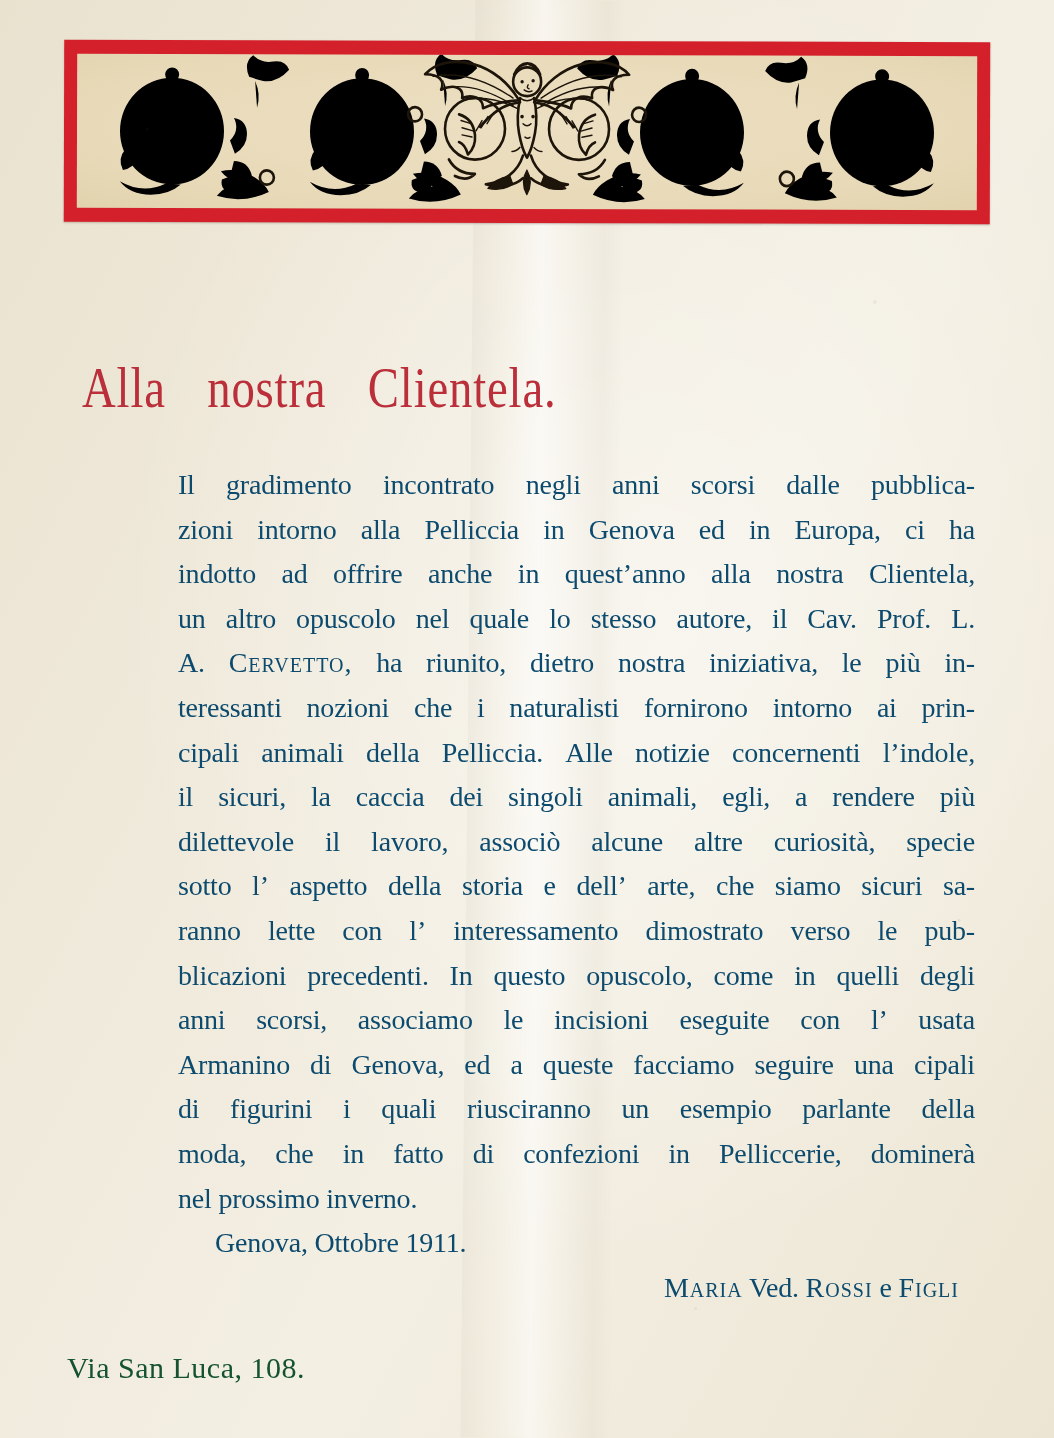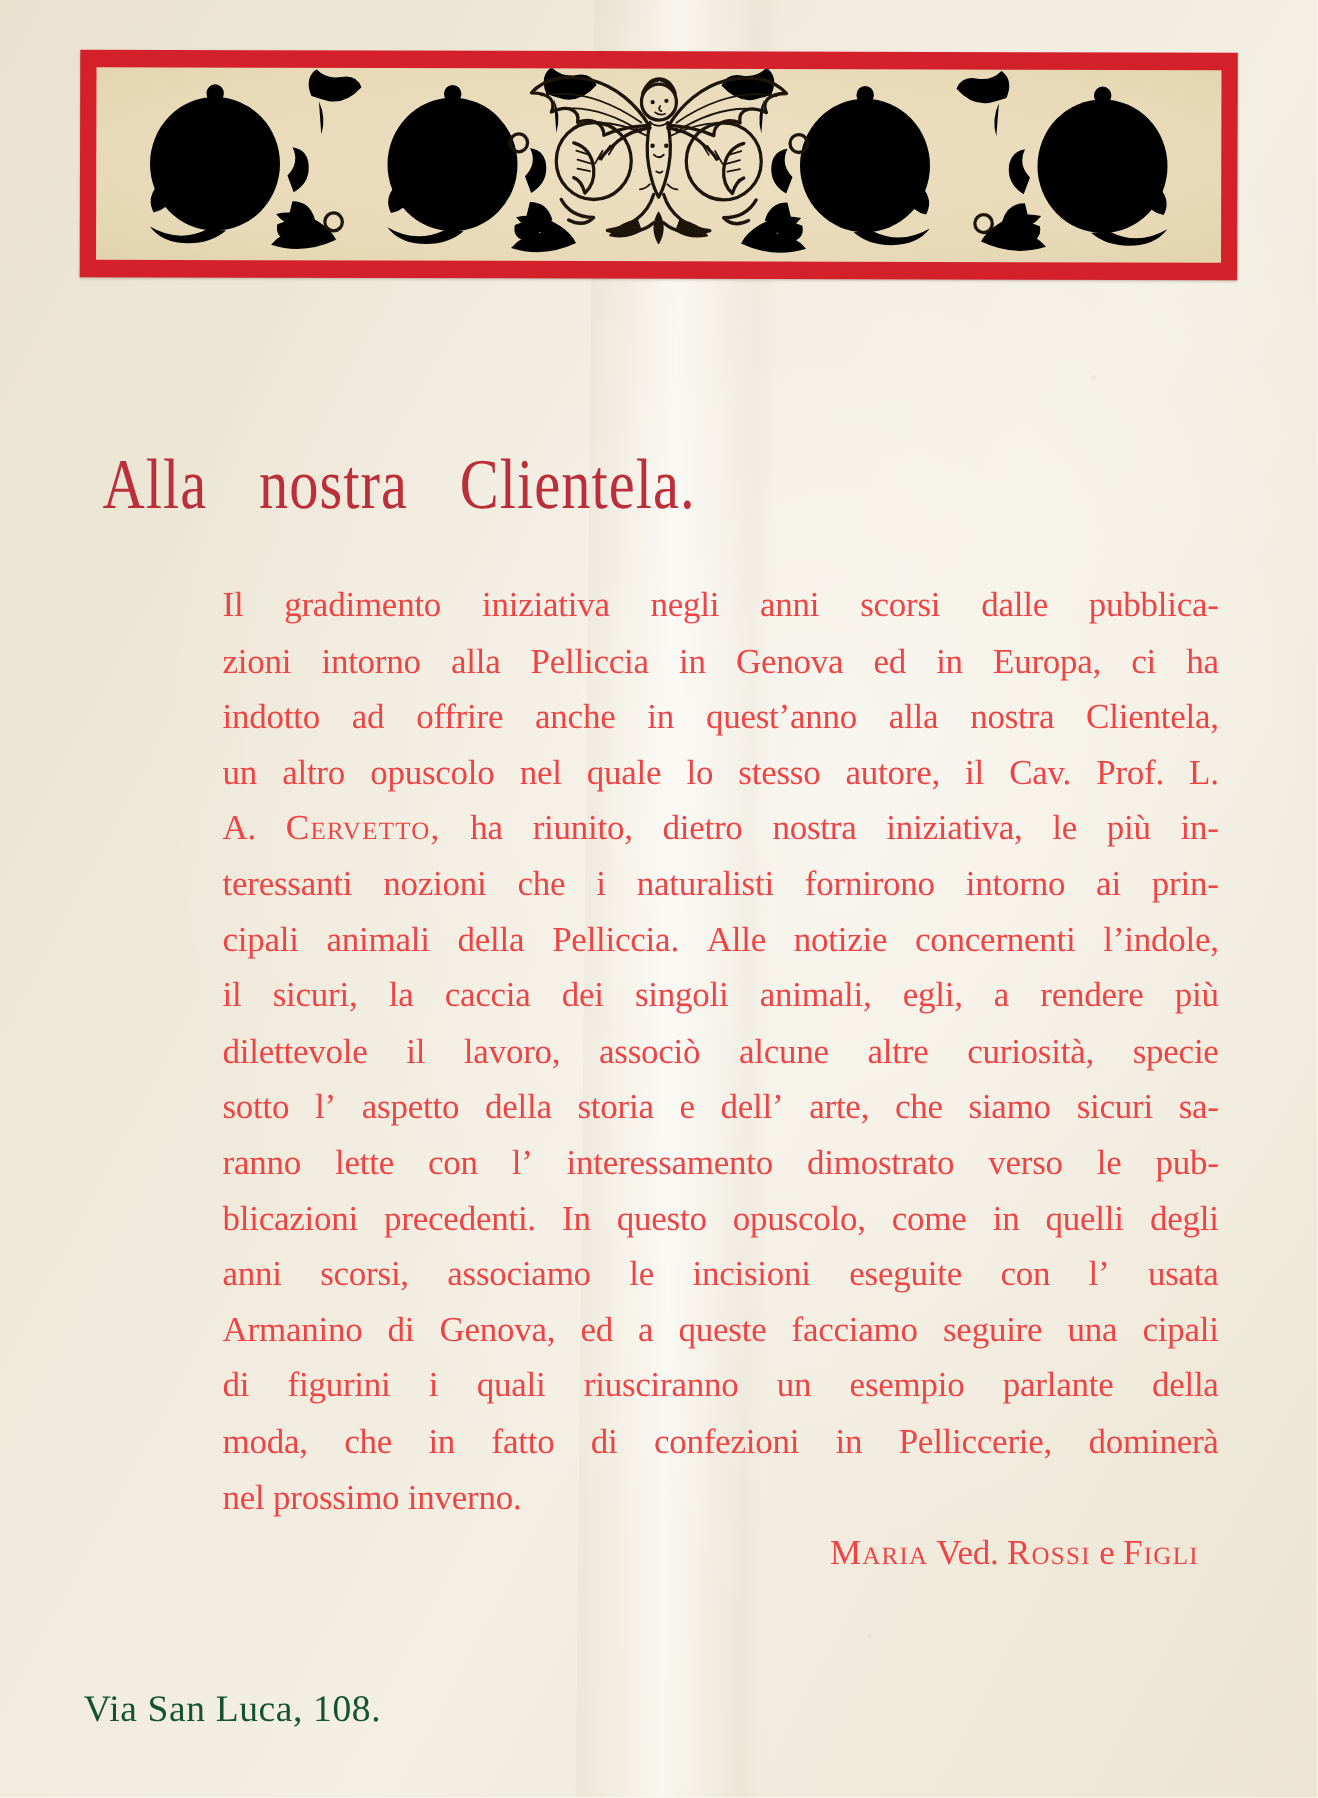--- a/index.html
+++ b/index.html
@@ -49,21 +49,21 @@
   .title{
     position:absolute;left:82px;top:352px;margin:0;
     font-size:57px;font-weight:normal;line-height:72px;
     color:#bb2f3a;letter-spacing:1px;word-spacing:.62em;
     transform:scaleX(.82);transform-origin:left center;white-space:nowrap;
   }
 
   
   .textflow{
     position:absolute;left:178px;top:463px;width:797px;
-    font-size:28px;color:#ef4444;letter-spacing:-.2px;
+    font-size:28px;color:#0c4a6e;letter-spacing:-.2px;
   }
   .jline{display:flex;justify-content:space-between;height:44.6px;line-height:44.6px;white-space:nowrap;}
   .split-words{display:contents;}
   .pline{height:44.6px;line-height:44.6px;}
   .sc{font-variant:small-caps;letter-spacing:1px;}
   .date-line{height:44.6px;line-height:44.6px;padding-left:37px;}
   .signature-line{height:44.6px;line-height:44.6px;text-align:right;padding-right:16px;}
 
   .address-line{
     position:absolute;left:67px;top:1345px;height:46px;line-height:46px;
@@ -148,21 +148,21 @@
         <path class="thin" d="M443,90 q-4,4 -8,4 M457,90 q4,4 8,4"></path>
       </g>
     </svg>
   </div>
 </div>
 
 <h1 class="title">Alla nostra Clientela.</h1>
 
 <div class="textflow">
   <div class="jline">
-      <span class="split-words"><span>Il</span><span>gradimento</span><span>iniziativa</span><span>negli</span><span>anni</span><span>scorsi</span><span>dalle</span><span>pubblica-</span></span>
+      <span class="split-words"><span>Il</span><span>gradimento</span><span>incontrato</span><span>negli</span><span>anni</span><span>scorsi</span><span>dalle</span><span>pubblica-</span></span>
     </div>
   <div class="jline">
       <span class="split-words"><span>zioni</span><span>intorno</span><span>alla</span><span>Pelliccia</span><span>in</span><span>Genova</span><span>ed</span><span>in</span><span>Europa,</span><span>ci</span><span>ha</span></span>
     </div>
   <div class="jline">
       <span class="split-words"><span>indotto</span><span>ad</span><span>offrire</span><span>anche</span><span>in</span><span>quest’anno</span><span>alla</span><span>nostra</span><span>Clientela,</span></span>
     </div>
   <div class="jline">
       <span class="split-words"><span>un</span><span>altro</span><span>opuscolo</span><span>nel</span><span>quale</span><span>lo</span><span>stesso</span><span>autore,</span><span>il</span><span>Cav.</span><span>Prof.</span><span>L.</span></span>
     </div>
@@ -199,20 +199,21 @@
       <span class="split-words"><span>Armanino</span><span>di</span><span>Genova,</span><span>ed</span><span>a</span><span>queste</span><span>facciamo</span><span>seguire</span><span>una</span><span>cipali</span></span>
     </div>
   <div class="jline">
       <span class="split-words"><span>di</span><span>figurini</span><span>i</span><span>quali</span><span>riusciranno</span><span>un</span><span>esempio</span><span>parlante</span><span>della</span></span>
     </div>
   <div class="jline">
       <span class="split-words"><span>moda,</span><span>che</span><span>in</span><span>fatto</span><span>di</span><span>confezioni</span><span>in</span><span>Pelliccerie,</span><span>dominerà</span></span>
     </div>
   <div class="pline">nel prossimo inverno.</div>
 
+  <div class="date-line">Genova, Ottobre 1911.</div>
 
   <div class="signature-line">
     <span class="sc">Maria</span><span> Ved. </span><span class="sc">Rossi</span><span> e </span><span class="sc">Figli</span>
   </div>
 </div>
 
 <div class="address-line">Via San Luca, 108.</div>
 
 <div class="grain"></div>
 

